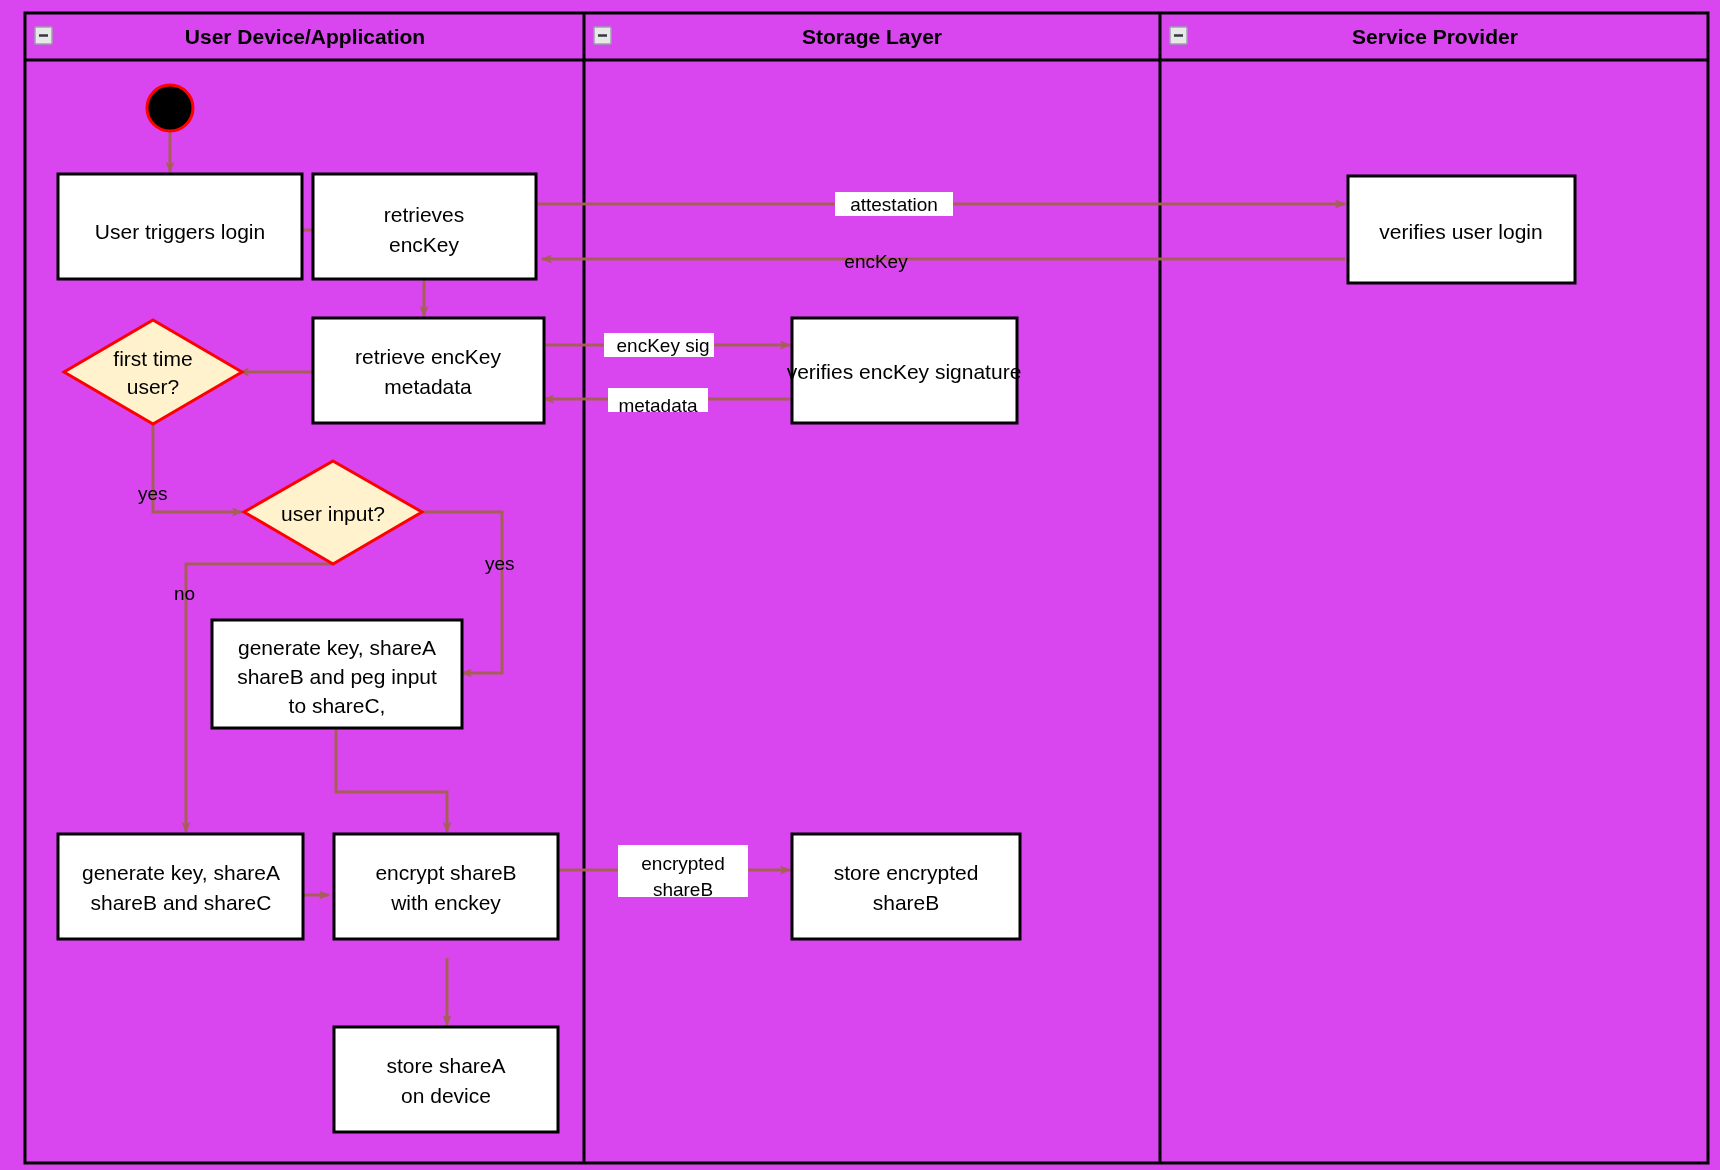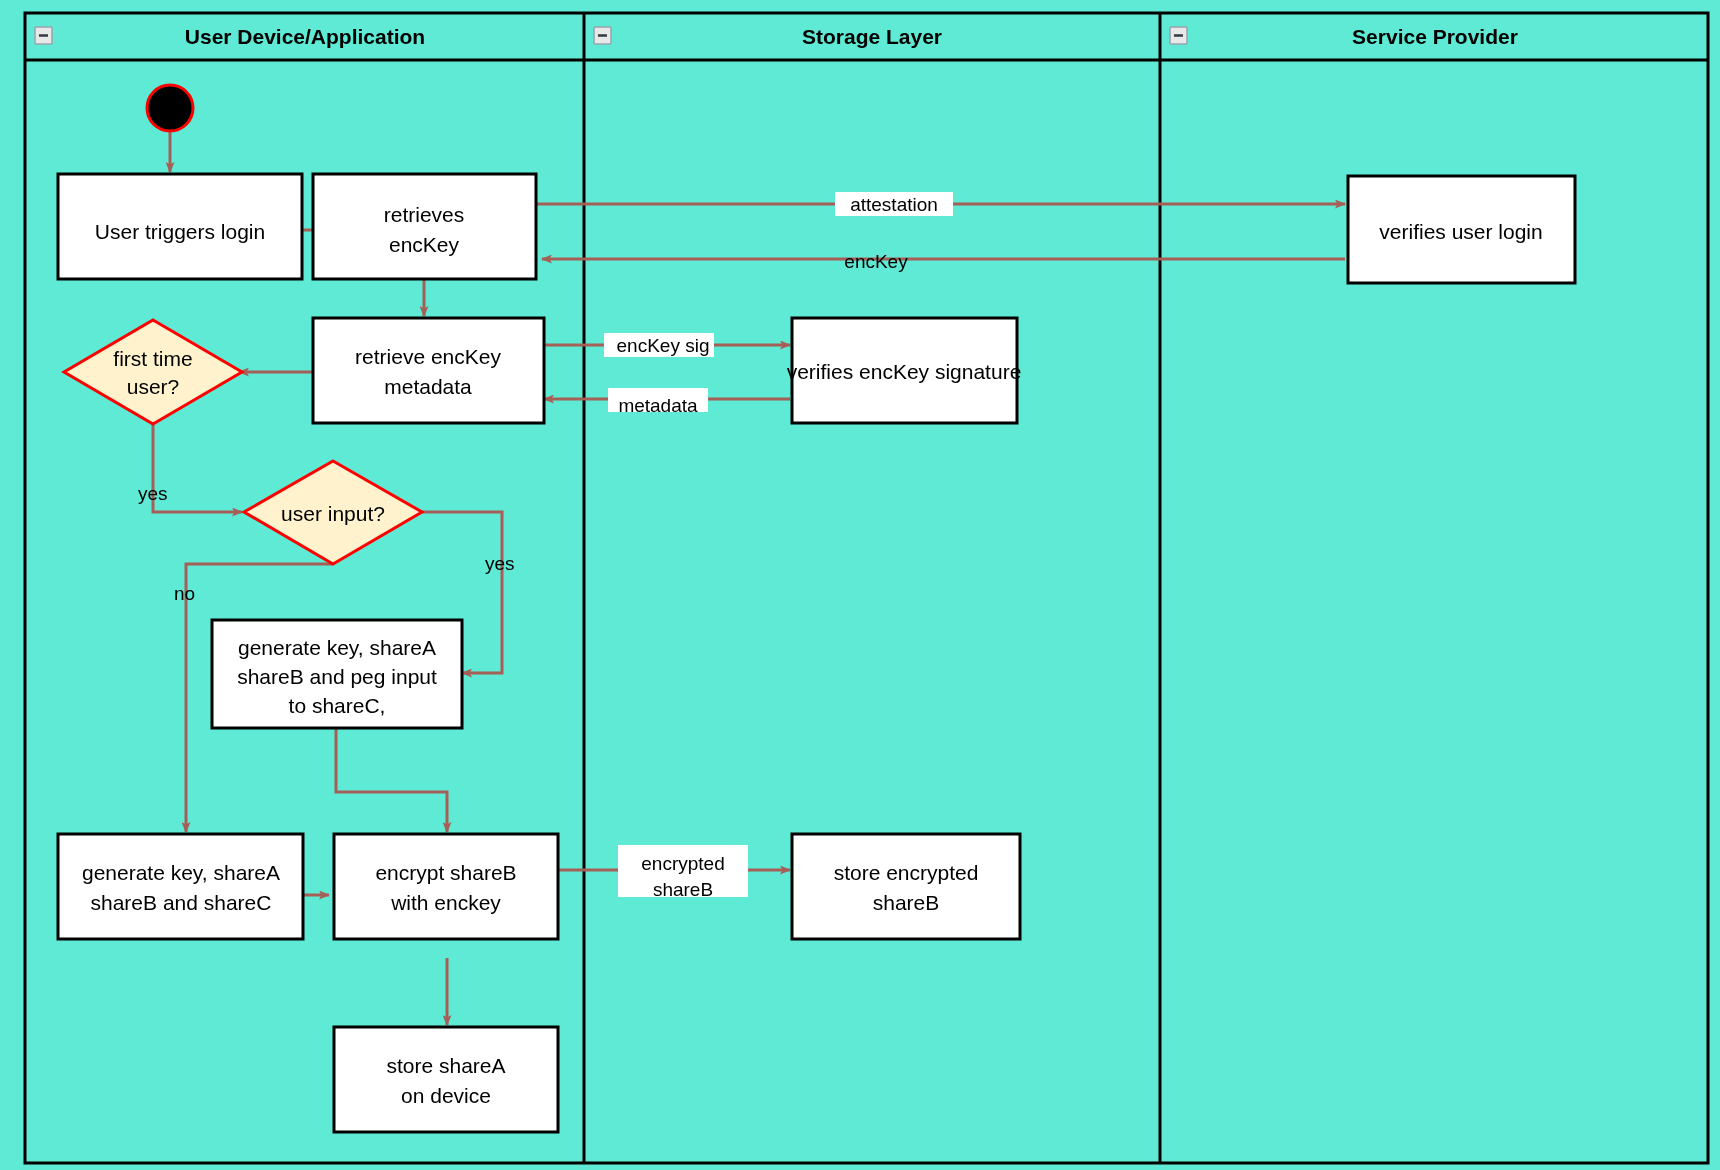--- a/index.html
+++ b/index.html
@@ -7,21 +7,21 @@
     padding: 0;
     background: #ffffff;
   }
   body {
     font-family: "Liberation Sans", sans-serif;
   }
   #canvas {
     position: relative;
     width: 1720px;
     height: 1170px;
-    background: #5eead4;
+    background: #d946ef;
     overflow: hidden;
     text-align: center;
   }
   svg#diagram {
     position: absolute;
     left: 0;
     top: 0;
     width: 1720px;
     height: 1170px;
     display: block;

